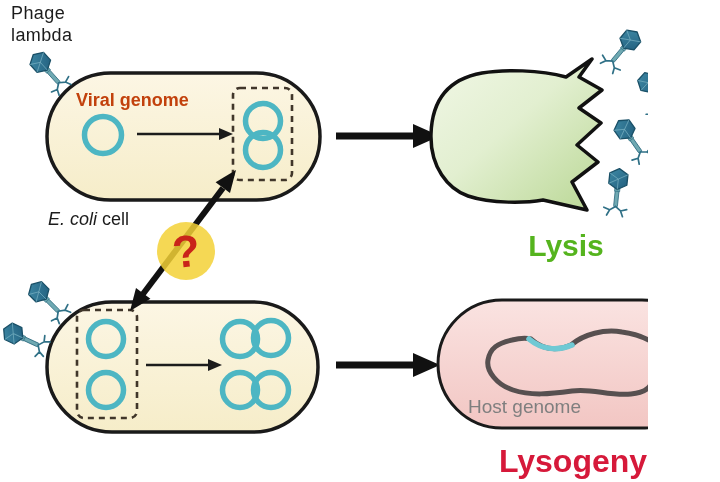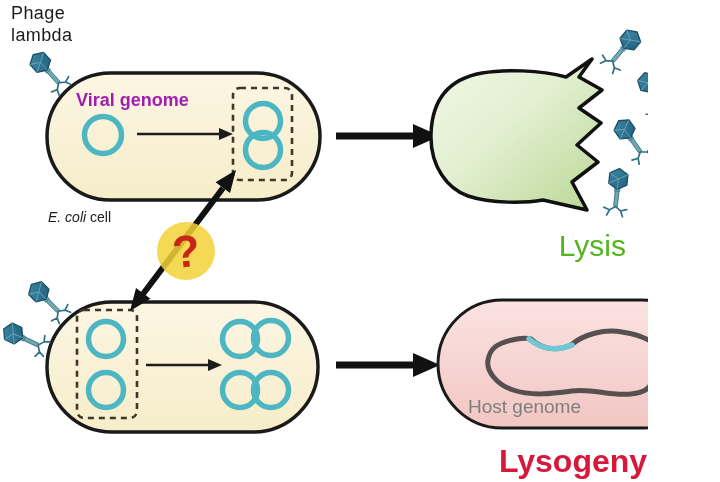--- a/index.html
+++ b/index.html
@@ -1,27 +1,27 @@
 <!DOCTYPE html>
 <html><head>
 <meta charset="utf-8">
 <style>
   html,body{margin:0;padding:0;background:#ffffff;}
   #canvas{position:relative;width:648px;height:482px;background:#ffffff;overflow:hidden;
           font-family:"Liberation Sans",sans-serif;}
   svg{position:absolute;left:0;top:0;}
   .label{position:absolute;color:#1c1c1c;line-height:1.2;}
   .lbl-phage-lambda{left:11px;top:3px;font-size:18px;letter-spacing:.4px;white-space:pre-line;}
-  .lbl-viral-genome{left:76px;top:90px;font-size:18px;font-weight:bold;color:#a21caf;}
+  .lbl-viral-genome{left:76px;top:90px;font-size:18px;font-weight:bold;color:#c2410c;}
   .lbl-replication{left:128px;top:143px;font-size:17px;font-style:italic;}
-  .lbl-ecoli{left:48px;top:209px;font-size:14px;}
+  .lbl-ecoli{left:48px;top:209px;font-size:18px;}
   .lbl-ecoli .it{font-style:italic;}
   .lbl-question{left:164px;top:225px;width:44px;text-align:center;font-size:45px;font-weight:bold;
                 color:#c9241a;transform:rotate(-6deg);}
-  .lbl-lysis{left:506px;top:228px;width:120px;text-align:right;font-size:30px;font-weight:normal;color:#55b41e;}
+  .lbl-lysis{left:506px;top:228px;width:120px;text-align:center;font-size:30px;font-weight:bold;color:#55b41e;}
   .lbl-prophage{left:494px;top:308px;font-size:20px;font-weight:bold;color:#5fc2ce;}
   .lbl-hostgenome{left:468px;top:396px;font-size:19px;color:#7f7f7f;}
   .lbl-lysogeny{left:488px;top:442px;width:170px;text-align:center;font-size:32px;font-weight:bold;color:#d6193a;}
 </style>
 </head>
 <body>
 
 <div id="canvas">
 <svg width="720" height="482" viewBox="0 0 720 482">
   <defs>

